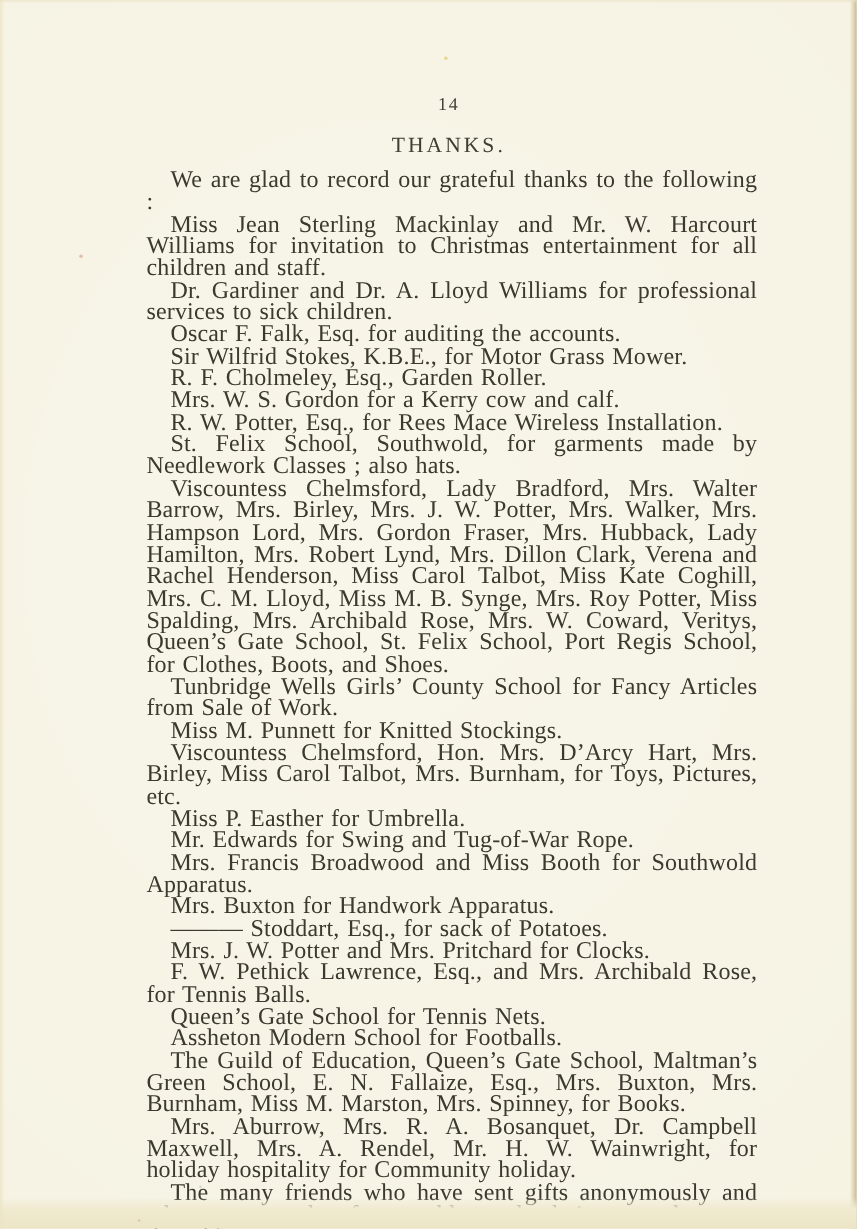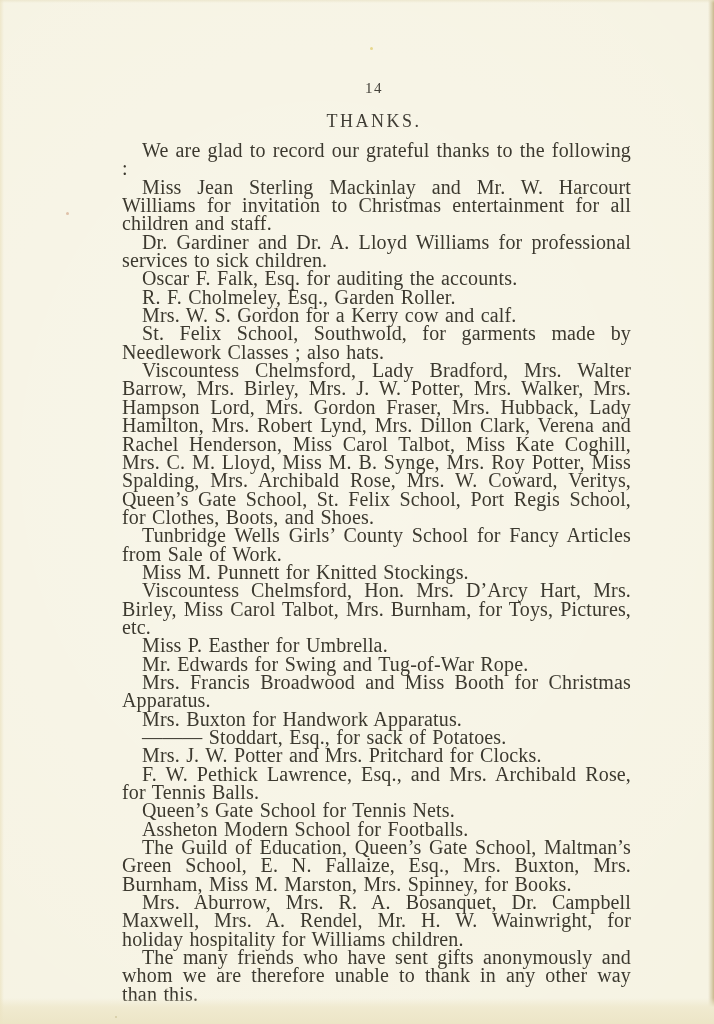--- a/index.html
+++ b/index.html
@@ -78,38 +78,40 @@
 <div class="page">
   <div class="page-number">14</div>
 
   <div class="page-title">THANKS.</div>
 
   <div class="text-block">
       <p>We are glad to record our grateful thanks to the following :</p>
       <p>Miss Jean Sterling Mackinlay and Mr. W. Harcourt Williams for invitation to Christmas entertainment for all children and staff.</p>
       <p>Dr. Gardiner and Dr. A. Lloyd Williams for professional services to sick children.</p>
       <p>Oscar F. Falk, Esq. for auditing the accounts.</p>
+      <p>Sir Wilfrid Stokes, K.B.E., for Motor Grass Mower.</p>
       <p>R. F. Cholmeley, Esq., Garden Roller.</p>
       <p>Mrs. W. S. Gordon for a Kerry cow and calf.</p>
+      <p>R. W. Potter, Esq., for Rees Mace Wireless Installation.</p>
       <p>St. Felix School, Southwold, for garments made by Needlework Classes ; also hats.</p>
       <p>Viscountess Chelmsford, Lady Bradford, Mrs. Walter Barrow, Mrs. Birley, Mrs. J. W. Potter, Mrs. Walker, Mrs. Hampson Lord, Mrs. Gordon Fraser, Mrs. Hubback, Lady Hamilton, Mrs. Robert Lynd, Mrs. Dillon Clark, Verena and Rachel Henderson, Miss Carol Talbot, Miss Kate Coghill, Mrs. C. M. Lloyd, Miss M. B. Synge, Mrs. Roy Potter, Miss Spalding, Mrs. Archibald Rose, Mrs. W. Coward, Veritys, Queen’s Gate School, St. Felix School, Port Regis School, for Clothes, Boots, and Shoes.</p>
       <p>Tunbridge Wells Girls’ County School for Fancy Articles from Sale of Work.</p>
       <p>Miss M. Punnett for Knitted Stockings.</p>
       <p>Viscountess Chelmsford, Hon. Mrs. D’Arcy Hart, Mrs. Birley, Miss Carol Talbot, Mrs. Burnham, for Toys, Pictures, etc.</p>
       <p>Miss P. Easther for Umbrella.</p>
       <p>Mr. Edwards for Swing and Tug-of-War Rope.</p>
-      <p>Mrs. Francis Broadwood and Miss Booth for Christmas Apparatus.</p>
+      <p>Mrs. Francis Broadwood and Miss Booth for Southwold Apparatus.</p>
       <p>Mrs. Buxton for Handwork Apparatus.</p>
       <p>——— Stoddart, Esq., for sack of Potatoes.</p>
       <p>Mrs. J. W. Potter and Mrs. Pritchard for Clocks.</p>
       <p>F. W. Pethick Lawrence, Esq., and Mrs. Archibald Rose, for Tennis Balls.</p>
       <p>Queen’s Gate School for Tennis Nets.</p>
       <p>Assheton Modern School for Footballs.</p>
       <p>The Guild of Education, Queen’s Gate School, Maltman’s Green School, E. N. Fallaize, Esq., Mrs. Buxton, Mrs. Burnham, Miss M. Marston, Mrs. Spinney, for Books.</p>
-      <p>Mrs. Aburrow, Mrs. R. A. Bosanquet, Dr. Campbell Maxwell, Mrs. A. Rendel, Mr. H. W. Wainwright, for holiday hospitality for Williams children.</p>
+      <p>Mrs. Aburrow, Mrs. R. A. Bosanquet, Dr. Campbell Maxwell, Mrs. A. Rendel, Mr. H. W. Wainwright, for holiday hospitality for Community holiday.</p>
       <p>The many friends who have sent gifts anonymously and whom we are therefore unable to thank in any other way than this.</p>
     </div>
 
   <div class="edge edge-right"></div>
   <div class="edge edge-bottom"></div>
   <div class="edge edge-left"></div>
   <div class="edge edge-top"></div>
 
   <div class="speck speck1"></div>
   <div class="speck speck2"></div>

